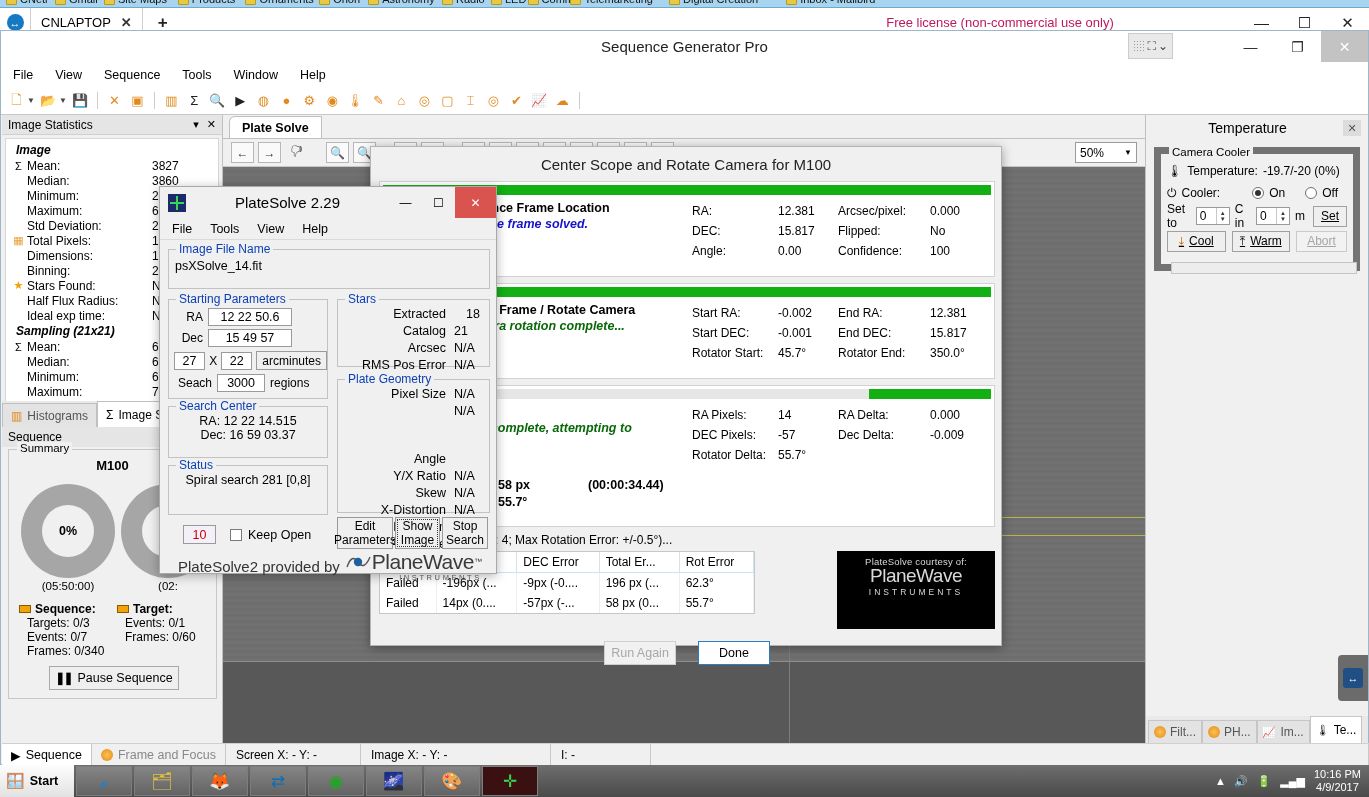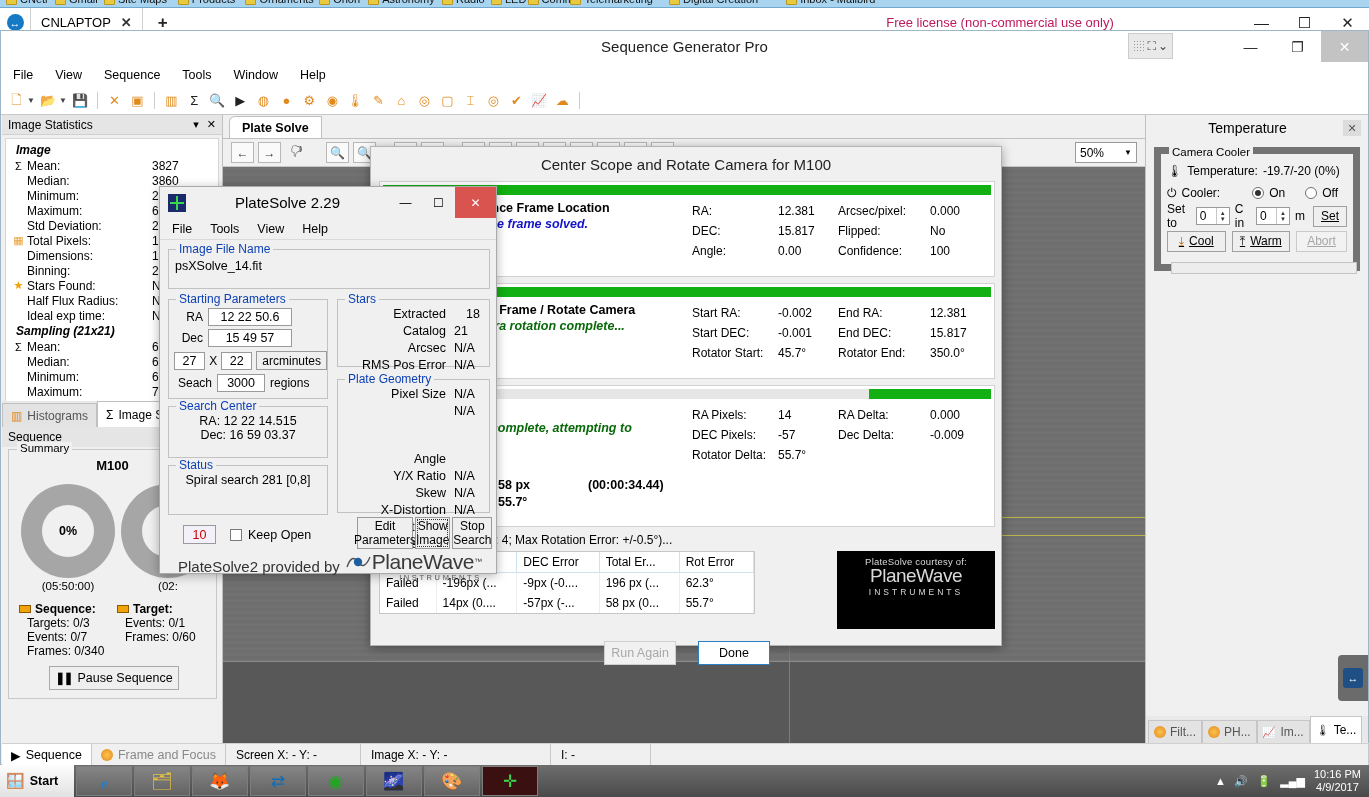--- a/index.html
+++ b/index.html
@@ -1003,21 +1003,21 @@
         <span class="k" style="width:108px;">Y-Distortion</span>
         <span style="padding-left:8px;">N/A</span>
       </div>
     <div class="psrow">
         <span class="k" style="width:108px;">Plate Size</span>
         <span style="padding-left:8px;">N/A</span>
       </div>
   </div>
 
   <div style="position:absolute; left:177px; top:330px; width:153px; display:flex; gap:2px;">
-    <div class="psbtn" style="width:56px;height:32px;margin-left:20px;">
+    <div class="psbtn" style="width:56px;height:32px;">
       <span>Edit</span>
       <span>Parameters</span>
     </div>
     <div class="psbtn dashed" style="width:45px;height:32px;">
       <span>Show</span>
       <span>Image</span>
     </div>
     <div class="psbtn" style="width:46px;height:32px;">
       <span>Stop</span>
       <span>Search</span>

